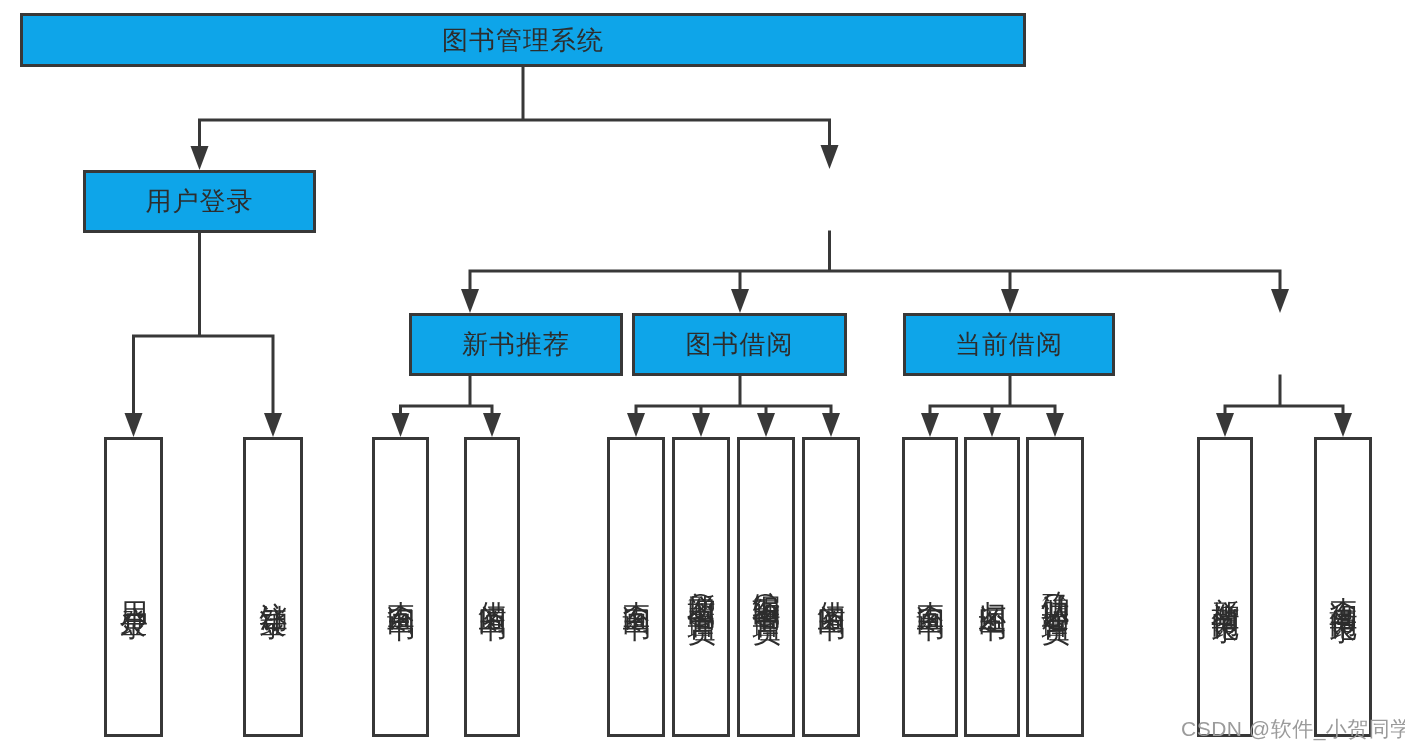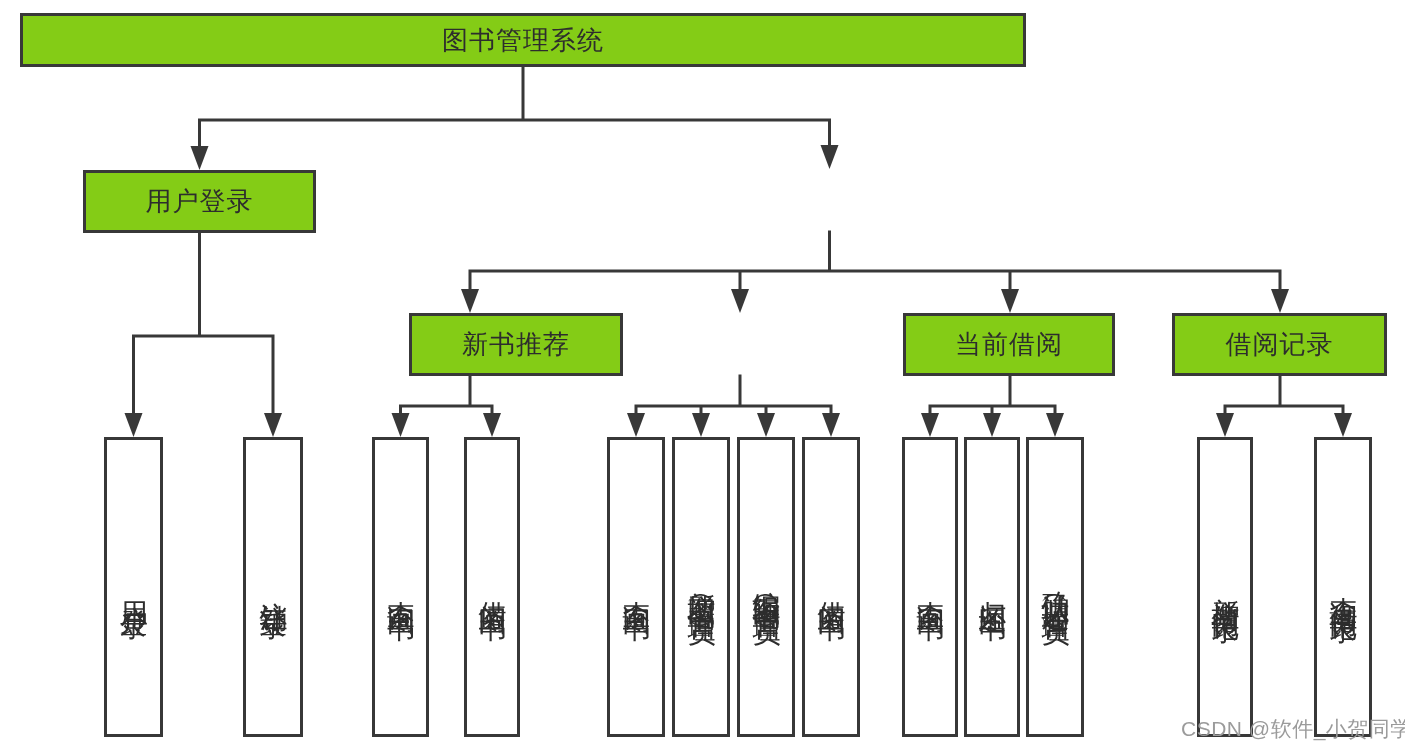--- a/index.html
+++ b/index.html
@@ -2,21 +2,21 @@
 <html><head>
 <meta charset="utf-8">
 <style>
   html,body{margin:0;padding:0;background:#fff;}
   .stage{
     position:relative;width:1405px;height:747px;background:#ffffff;overflow:hidden;
     font-family:"Liberation Sans","DejaVu Sans",sans-serif;
   }
   .connectors{position:absolute;left:0;top:0;z-index:1;}
   .hbox{
-    position:absolute;box-sizing:border-box;border:3px solid #383838;background:#84cc16;
+    position:absolute;box-sizing:border-box;border:3px solid #383838;background:#0ea5e9;
     display:flex;align-items:center;justify-content:center;
     font-size:26px;color:#2d2d2d;letter-spacing:1px;z-index:2;white-space:nowrap;
   }
   .vbox{
     position:absolute;box-sizing:border-box;border:3px solid #383838;background:#ffffff;
     display:flex;align-items:center;justify-content:center;z-index:2;
   }
   .vbox span{
     writing-mode:vertical-rl;text-orientation:mixed;
     font-size:28px;color:#2d2d2d;letter-spacing:4px;line-height:1;
@@ -62,22 +62,22 @@
       <polygon points="1216,413 1234,413 1225,437"></polygon>
       <polygon points="1334,413 1352,413 1343,437"></polygon>
     </g>
   </svg>
 
   <div class="hbox" style="left:20px;top:13px;width:1006px;height:54px;">图书管理系统</div>
 
   <div class="hbox" style="left:83px;top:170px;width:233px;height:63px;">用户登录</div>
 
   <div class="hbox" style="left:363px;top:313px;width:214px;height:63px;margin-left:46px;">新书推荐</div>
+  <div class="hbox" style="left:632px;top:313px;width:215px;height:63px;">图书借阅</div>
   <div class="hbox" style="left:903px;top:313px;width:212px;height:63px;">当前借阅</div>
-  <div class="hbox" style="left:1172px;top:313px;width:215px;height:63px;">借阅记录</div>
 
   <div class="vbox" style="left:104px;top:437px;width:59px;height:300px;">
     <span>用户登录</span>
   </div>
   <div class="vbox" style="left:243px;top:437px;width:60px;height:300px;">
     <span>注销登录</span>
   </div>
 
   <div class="vbox" style="left:372px;top:437px;width:57px;height:300px;">
     <span>查询图书</span>

